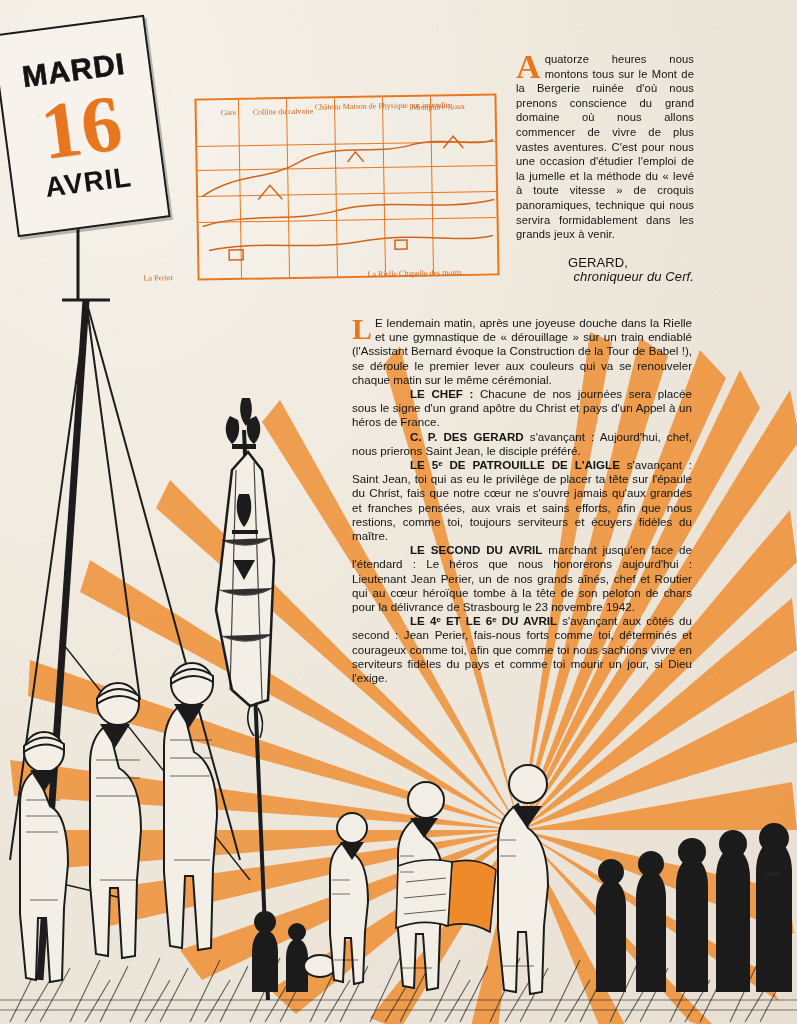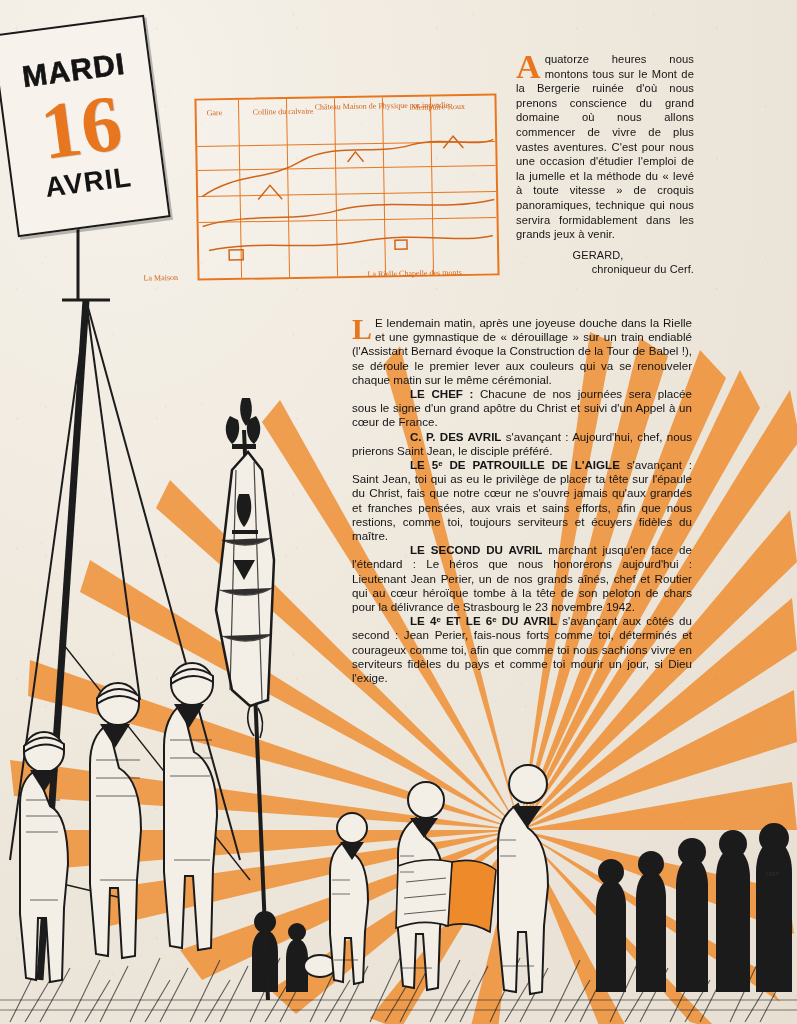--- a/index.html
+++ b/index.html
@@ -122,26 +122,26 @@
     font-family: "Liberation Serif", serif;
     font-weight: bold;
     font-size: 34px;
     line-height: 26px;
     color: #e8761e;
     padding: 2px 4px 0 0;
   }
   .sig {
     text-align: right;
     font-family: "Liberation Sans", sans-serif;
-    font-size: 11px;
+    font-size: 13px;
     line-height: 14px;
-    margin-top: 6px;
+    margin-top: 14px;
   }
   .sig .name { display: block; text-align: center; padding-right: 14px;}
-  .sig .role { display: block; text-align: right; }
+  .sig .role { display: block; text-align: right; font-style: italic; }
 
   .col-main {
     position: absolute;
     left: 352px; top: 316px;
     width: 340px;
     text-align: justify;
     font-family: "Liberation Sans", sans-serif;
     font-size: 11.6px;
     line-height: 14.2px;
     color: #141414;
@@ -416,54 +416,54 @@
         <path d="M4 96 C40 72 70 82 104 62 C140 44 178 58 214 48 C248 40 280 52 296 44"></path>
         <path d="M4 126 C50 112 96 124 140 112 C190 100 240 116 296 104"></path>
         <path d="M10 150 C60 140 110 152 160 144 C220 134 260 148 294 140"></path>
         <path d="M60 100 l12-14 l12 14"></path>
         <path d="M150 64 l8-10 l8 10"></path>
         <path d="M246 52 l10-12 l10 12"></path>
         <path d="M30 160 l14 0 l0-10 l-14 0z"></path>
         <path d="M196 152 l12 0 l0-9 l-12 0z"></path>
       </g>
     </svg>
-    <div class="sketch-label" style="left:10px; top:8px;">Gare</div>
+    <div class="sketch-label" style="left:24px; top:8px;">Gare</div>
     <div class="sketch-label" style="left:56px; top:8px; line-height:9px;">Colline
 du calvaire</div>
     <div class="sketch-label" style="left:118px; top:4px; line-height:9px;">Château Maison
 de Physique
 par incendie</div>
     <div class="sketch-label" style="left:215px; top:6px;">Mempuire-Roux</div>
-    <div class="sketch-label" style="left:-56px; top:172px;">La Maison</div>
+    <div class="sketch-label" style="left:-56px; top:172px;">La Perier</div>
     <div class="sketch-label" style="left:168px; top:172px; line-height:9px;">La Rielle Chapelle
 des monts</div>
   </div>
 
   <div class="col-right">
     <span class="dropcap">A</span>
     <span>quatorze heures nous montons tous sur le Mont de la Bergerie ruinée d'où nous prenons conscience du grand domaine où nous allons commencer de vivre de plus vastes aventures. C'est pour nous une occasion d'étudier l'emploi de la jumelle et la méthode du « levé à toute vitesse » de croquis panoramiques, technique qui nous servira formidablement dans les grands jeux à venir.</span>
     <div class="sig">
       <span class="name">GERARD,</span>
       <span class="role">chroniqueur du Cerf.</span>
     </div>
   </div>
 
   <div class="col-main">
 
     <p class="no-indent">
       <span class="lead">L</span><span>E lendemain matin, après une joyeuse douche dans la Rielle et une gymnastique de « dérouillage » sur un train endiablé (l'Assistant Bernard évoque la Construction de la Tour de Babel !), se déroule le premier lever aux couleurs qui va se renouveler chaque matin sur le même cérémonial.</span>
     </p>
 
     <p>
-      <span class="caps">LE CHEF :</span><span> Chacune de nos journées sera placée sous le signe d'un grand apôtre du Christ et suivi d'un Appel à un cœur de France.</span>
+      <span class="caps">LE CHEF :</span><span> Chacune de nos journées sera placée sous le signe d'un grand apôtre du Christ et pays d'un Appel à un héros de France.</span>
     </p>
 
 
     <p>
-      <span class="caps">C. P. DES AVRIL</span><span> s'avançant : Aujourd'hui, chef, nous prierons Saint Jean, le disciple préféré.</span>
+      <span class="caps">C. P. DES GERARD</span><span> s'avançant : Aujourd'hui, chef, nous prierons Saint Jean, le disciple préféré.</span>
     </p>
 
     <p>
       <span class="caps">LE 5ᵉ DE PATROUILLE DE L'AIGLE</span><span> s'avançant : Saint Jean, toi qui as eu le privilège de placer ta tête sur l'épaule du Christ, fais que notre cœur ne s'ouvre jamais qu'aux grandes et franches pensées, aux vrais et sains efforts, afin que nous restions, comme toi, toujours serviteurs et écuyers fidèles du maître.</span>
     </p>
 
     <p>
       <span class="caps">LE SECOND DU AVRIL</span><span> marchant jusqu'en face de l'étendard : Le héros que nous honorerons aujourd'hui : Lieutenant Jean Perier, un de nos grands aînés, chef et Routier qui au cœur héroïque tombe à la tête de son peloton de chars pour la délivrance de Strasbourg le 23 novembre 1942.</span>
     </p>
 

